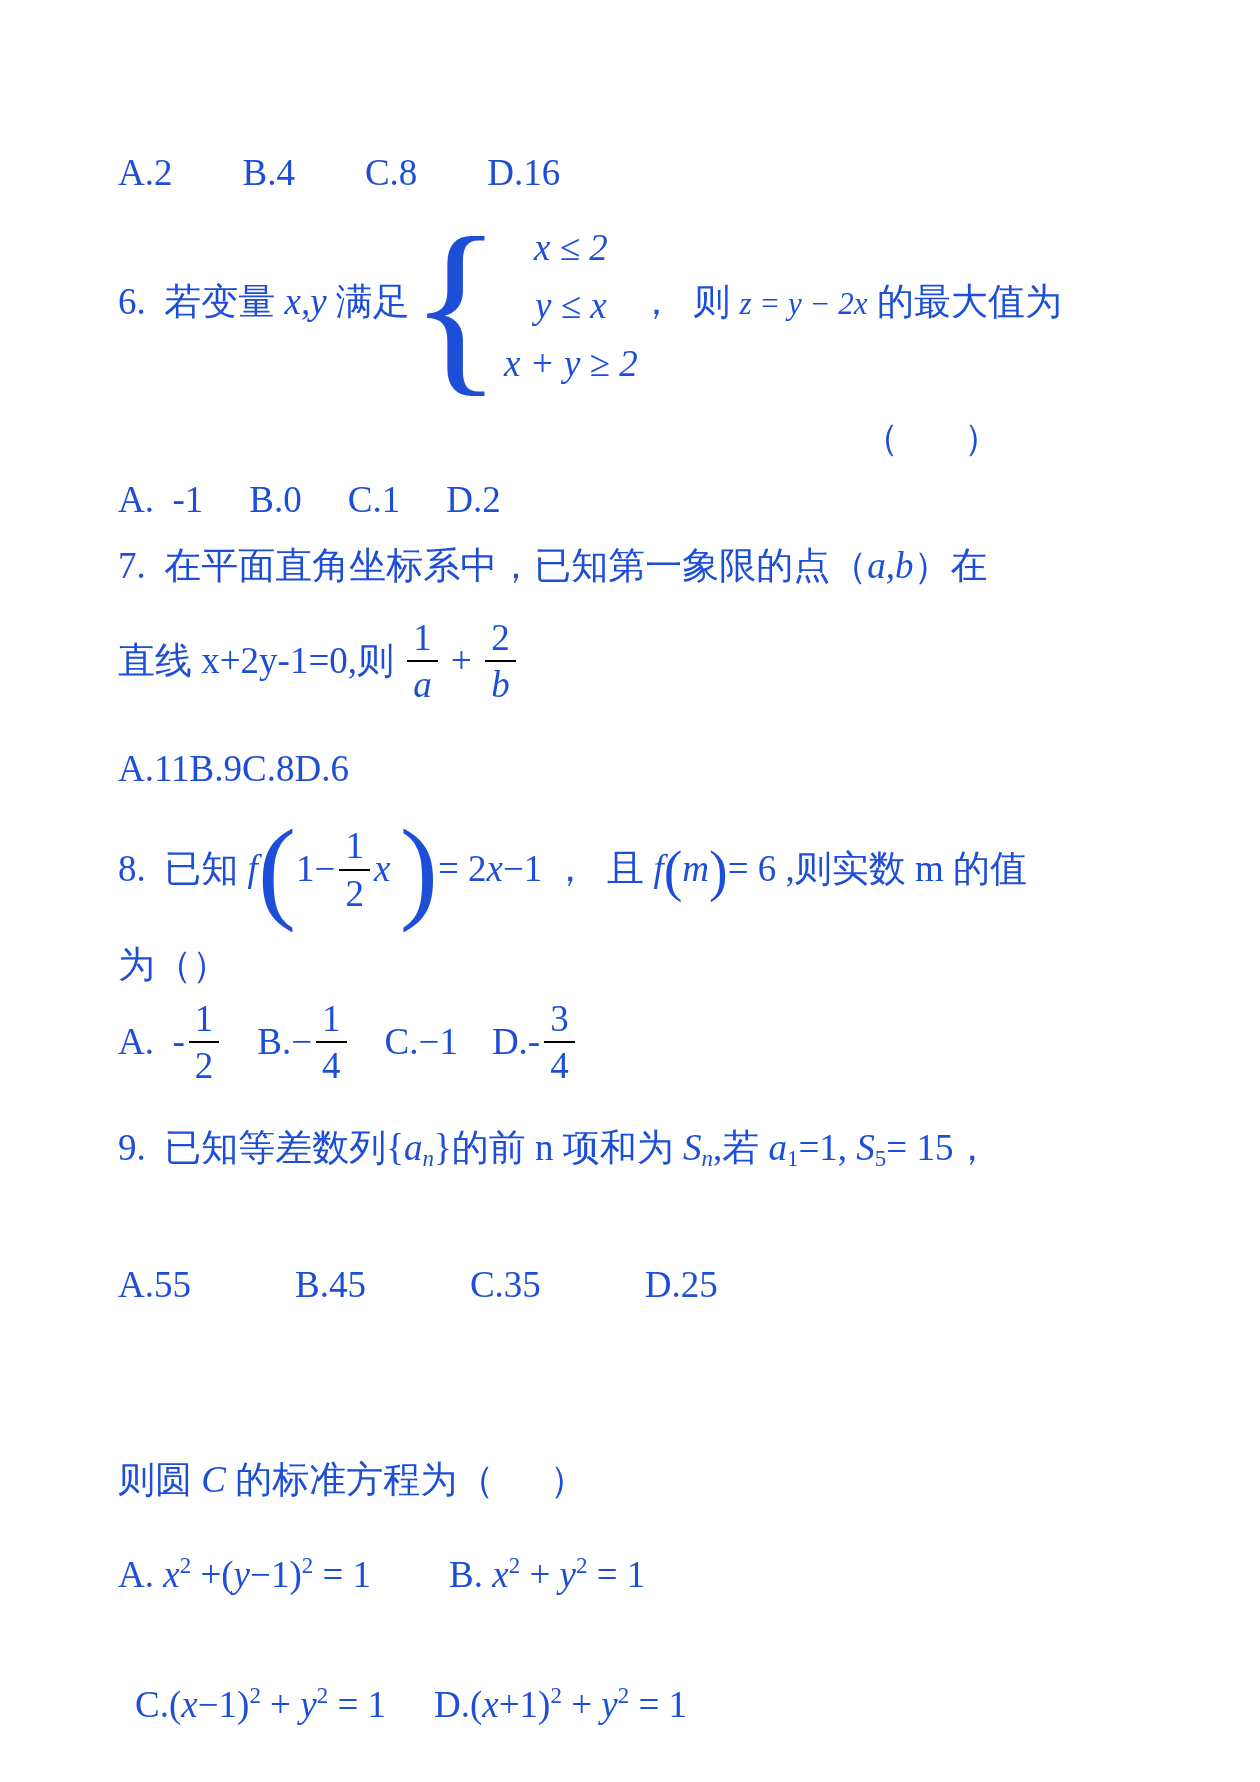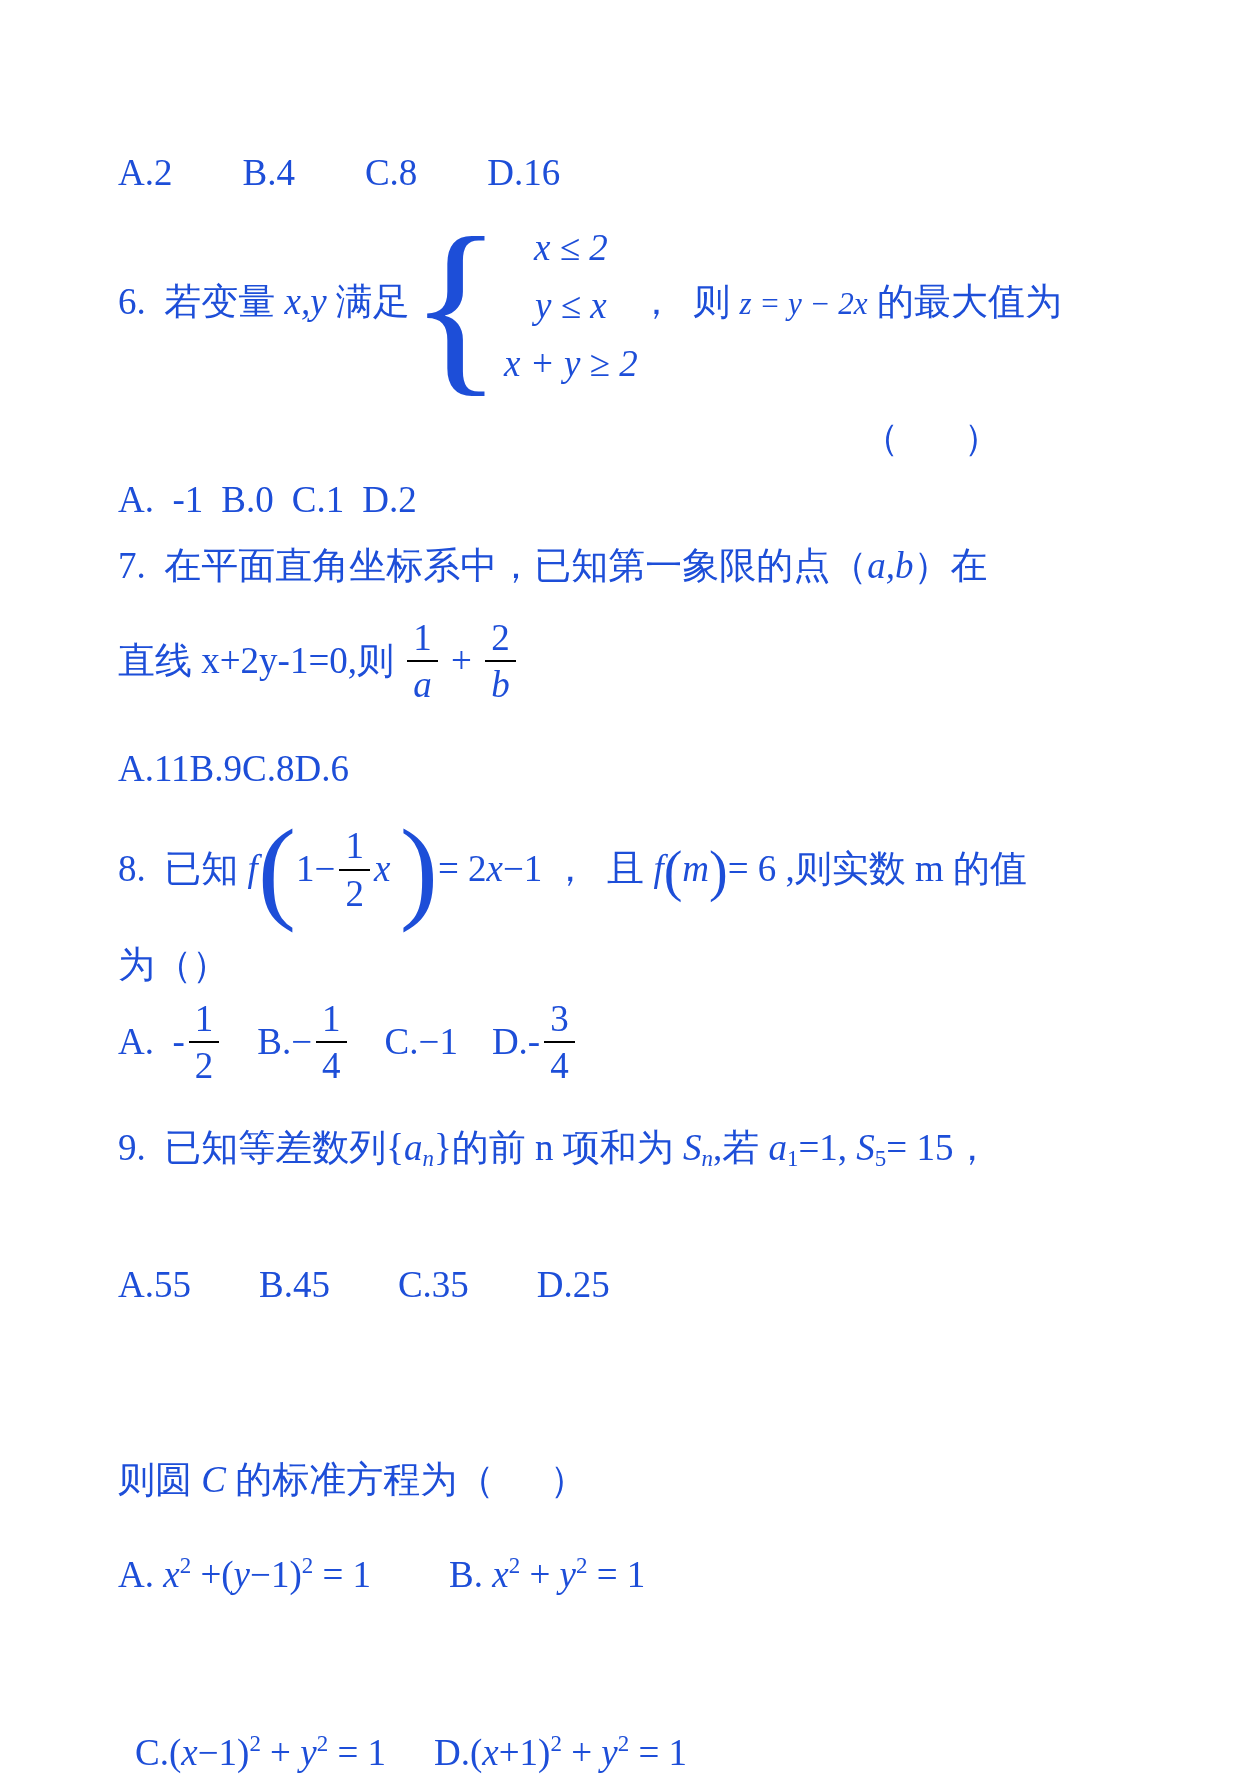--- a/index.html
+++ b/index.html
@@ -30,21 +30,21 @@
     <span>A.2</span>
     <span>B.4</span>
     <span>C.8</span>
     <span>D.16</span>
   </div>
 
   <div class="line" style="top:175px"><span class="math"><span class="">6.  若变量 </span><span class="it ">x,y</span><span class=""> 满足</span></span><span class="brace">{</span><div class="sys"><div class="it">x ≤ 2</div><div class="it">y ≤ x</div><div class="it">x + y ≥ 2</div></div><span class="math"><span class="">，  则 </span><span class="it sm">z = y − 2x</span><span class=""> 的最大值为</span></span></div>
 
   <div class="line" style="top:378px;left:862px"><span>（       ）</span></div>
 
-  <div class="line opts" style="top:443px;gap:18px">
+  <div class="line opts" style="top:443px;gap:46px">
     <span>A.  -1</span>
     <span>B.0</span>
     <span>C.1</span>
     <span>D.2</span>
   </div>
 
   <div class="line" style="top:506px"><span class="math"><span class="">7.  在平面直角坐标系中，已知第一象限的点（</span><span class="it ">a,b</span><span class="">）在</span></span></div>
 
   <div class="line" style="top:585px"><span class="math"><span class="">直线 x+2y-1=0,则 </span><span class="frac"><span class="num">1</span><span class="den it">a</span></span><span class=""> + </span><span class="frac"><span class="num">2</span><span class="den it">b</span></span></span></div>
 
@@ -62,33 +62,33 @@
   <div class="line opts" style="top:966px;gap:34px">
     <span class="math"><span class="">A.  -</span><span class="frac"><span class="num">1</span><span class="den">2</span></span></span>
     <span class="math"><span class="">B.−</span><span class="frac"><span class="num">1</span><span class="den">4</span></span></span>
     <span class="math"><span class="">C.−1</span></span>
     <span class="math"><span class="">D.-</span><span class="frac"><span class="num">3</span><span class="den">4</span></span></span>
   </div>
 
   <div class="line" style="top:1088px"><span class="math"><span class="">9.  已知等差数列{</span><span class="it ">a</span><sub class="it">n</sub><span class="">}的前 n 项和为 </span><span class="it ">S</span><sub class="it">n</sub><span class="">,若 </span><span class="it ">a</span><sub>1</sub><span class="">=1, </span><span class="it ">S</span><sub>5</sub><span class="">= 15，</span></span></div>
 
 
-  <div class="line opts" style="top:1228px;gap:68px">
+  <div class="line opts" style="top:1228px;gap:104px">
     <span>A.55</span>
     <span>B.45</span>
     <span>C.35</span>
     <span>D.25</span>
   </div>
 
 
   <div class="line" style="top:1420px"><span class="math"><span class="">则圆 </span><span class="it ">C</span><span class=""> 的标准方程为（      ）</span></span></div>
 
   <div class="line opts" style="top:1518px;gap:78px">
     <span class="math"><span class="">A. </span><span class="it ">x</span><sup>2</sup><span class=""> +(</span><span class="it ">y</span><span class="">−1)</span><sup>2</sup><span class=""> = 1</span></span>
     <span class="math"><span class="">B. </span><span class="it ">x</span><sup>2</sup><span class=""> + </span><span class="it ">y</span><sup>2</sup><span class=""> = 1</span></span>
   </div>
 
-  <div class="line opts" style="top:1696px;left:135px;gap:48px">
+  <div class="line opts" style="top:1648px;left:135px;gap:48px">
     <span class="math"><span class="">C.(</span><span class="it ">x</span><span class="">−1)</span><sup>2</sup><span class=""> + </span><span class="it ">y</span><sup>2</sup><span class=""> = 1</span></span>
     <span class="math"><span class="">D.(</span><span class="it ">x</span><span class="">+1)</span><sup>2</sup><span class=""> + </span><span class="it ">y</span><sup>2</sup><span class=""> = 1</span></span>
   </div>
 
 </div>
 
 </body></html>

